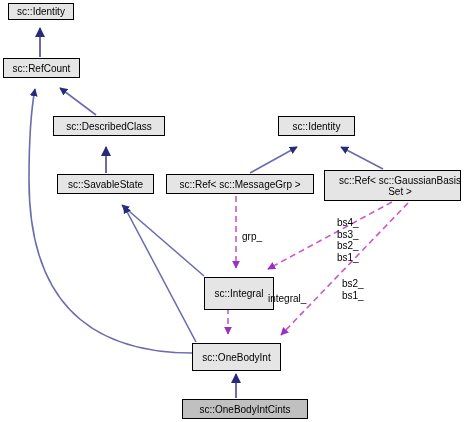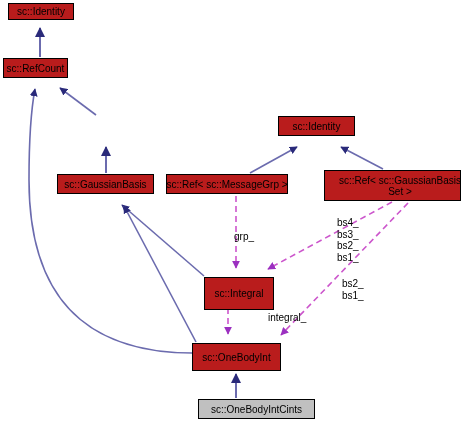--- a/index.html
+++ b/index.html
@@ -19,21 +19,21 @@
     position: absolute;
     left: 0;
     top: 0;
     width: 466px;
     height: 422px;
   }
   .node {
     position: absolute;
     box-sizing: border-box;
     border: 1px solid #000000;
-    background: #b91c1c;
+    background: #e5e5e5;
     color: #000000;
     font-size: 10px;
     line-height: 11px;
     text-align: center;
     display: flex;
     align-items: center;
     justify-content: center;
     white-space: pre;
     letter-spacing: 0px;
     z-index: 5;
@@ -91,43 +91,44 @@
 
     <path d="M 392 202 L 268 269" fill="none" stroke="#cc55cc" stroke-width="1.6" stroke-dasharray="6,4" marker-end="url(#arrow-use)"></path>
 
     <path d="M 408 203 L 281 335" fill="none" stroke="#cc55cc" stroke-width="1.6" stroke-dasharray="6,4" marker-end="url(#arrow-use)"></path>
 
     <path d="M 228 298 L 228 334" fill="none" stroke="#cc55cc" stroke-width="1.6" stroke-dasharray="6,4" marker-end="url(#arrow-use)"></path>
   </svg>
 
   <div class="node" style="left:8px; top:3px; width:66px; height:17px;">sc::Identity</div>
 
-  <div class="node" style="left:3px; top:58px; width:65px; height:20px;">sc::RefCount</div>
+  <div class="node" style="left:3px; top:58px; width:77px; height:20px;">sc::RefCount</div>
 
+  <div class="node" style="left:53px; top:116px; width:112px; height:20px;">sc::DescribedClass</div>
 
-  <div class="node" style="left:57px; top:174px; width:97px; height:20px;">sc::GaussianBasis</div>
+  <div class="node" style="left:57px; top:174px; width:97px; height:20px;">sc::SavableState</div>
 
-  <div class="node" style="left:166px; top:174px; width:122px; height:20px;">sc::Ref&lt; sc::MessageGrp &gt;</div>
+  <div class="node" style="left:166px; top:174px; width:148px; height:20px;">sc::Ref&lt; sc::MessageGrp &gt;</div>
 
   <div class="node" style="left:278px; top:116px; width:77px; height:20px;">sc::Identity</div>
 
   <div class="node" style="left:324px; top:170px; width:137px; height:31px;padding-left:15px;">sc::Ref&lt; sc::GaussianBasis
 Set &gt;</div>
 
   <div class="node" style="left:204px; top:277px; width:70px; height:33px;">sc::Integral</div>
 
   <div class="node" style="left:192px; top:343px; width:89px; height:28px;">sc::OneBodyInt</div>
 
-  <div class="node highlight" style="left:198px; top:399px; width:117px; height:20px;">sc::OneBodyIntCints</div>
+  <div class="node highlight" style="left:182px; top:399px; width:126px; height:20px;">sc::OneBodyIntCints</div>
 
-  <div class="edge-label" style="left:234px; top:231px;">grp_</div>
+  <div class="edge-label" style="left:242px; top:231px;">grp_</div>
 
   <div class="edge-label multi" style="left:337px; top:217px;">bs4_
 bs3_
 bs2_
 bs1_</div>
 
   <div class="edge-label multi" style="left:342px; top:278px;">bs2_
 bs1_</div>
 
-  <div class="edge-label" style="left:234px; top:312px;padding-left:34px;">integral_</div>
+  <div class="edge-label" style="left:234px; top:293px;padding-left:34px;">integral_</div>
 
 </div>
 
 </body></html>

